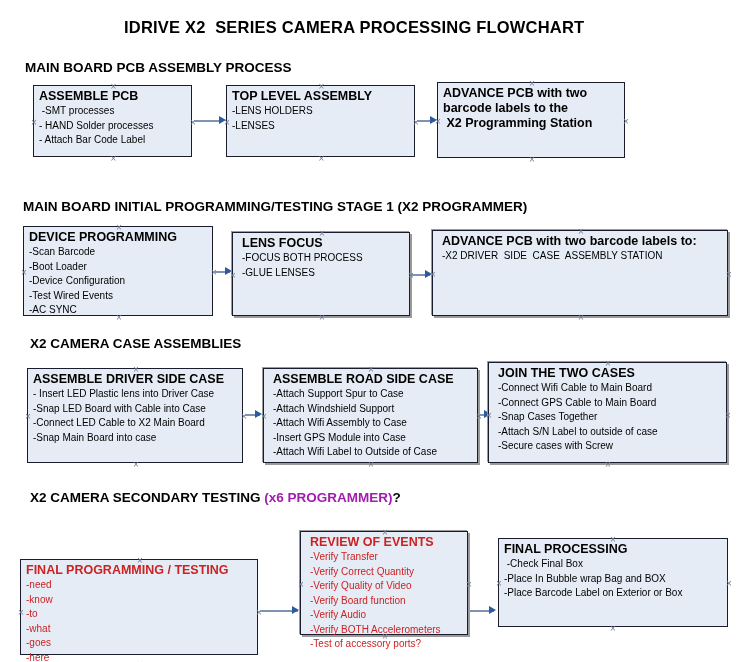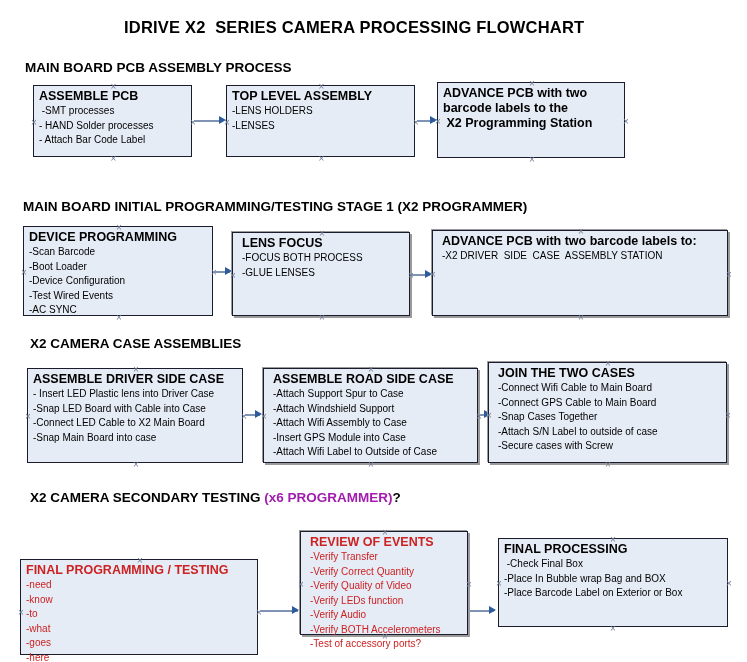--- a/index.html
+++ b/index.html
@@ -229,21 +229,21 @@
   </div>
 
   <div class="conn" style="left:260px;top:610px;width:38px;"></div>
   <div class="arrowhead" style="left:292px;top:606px;"></div>
 
   <div class="node red shadowed" style="left:300px;top:531px;width:168px;height:104px;">
     <span class="nh">REVIEW OF EVENTS</span>
     <span class="nl">-Verify Transfer</span>
     <span class="nl">-Verify Correct Quantity</span>
     <span class="nl">-Verify Quality of Video</span>
-    <span class="nl">-Verify LEDs function</span>
+    <span class="nl">-Verify Board function</span>
     <span class="nl">-Verify Audio</span>
     <span class="nl">-Verify BOTH Accelerometers</span>
     <span class="nl">-Test of accessory ports?</span>
     <span class="handle" style="left:84px;top:0px;"></span>
     <span class="handle" style="left:84px;top:104px;"></span>
     <span class="handle" style="left:0px;top:52px;"></span>
     <span class="handle" style="left:168px;top:52px;"></span>
   </div>
 
   <div class="conn" style="left:470px;top:610px;width:24px;"></div>

